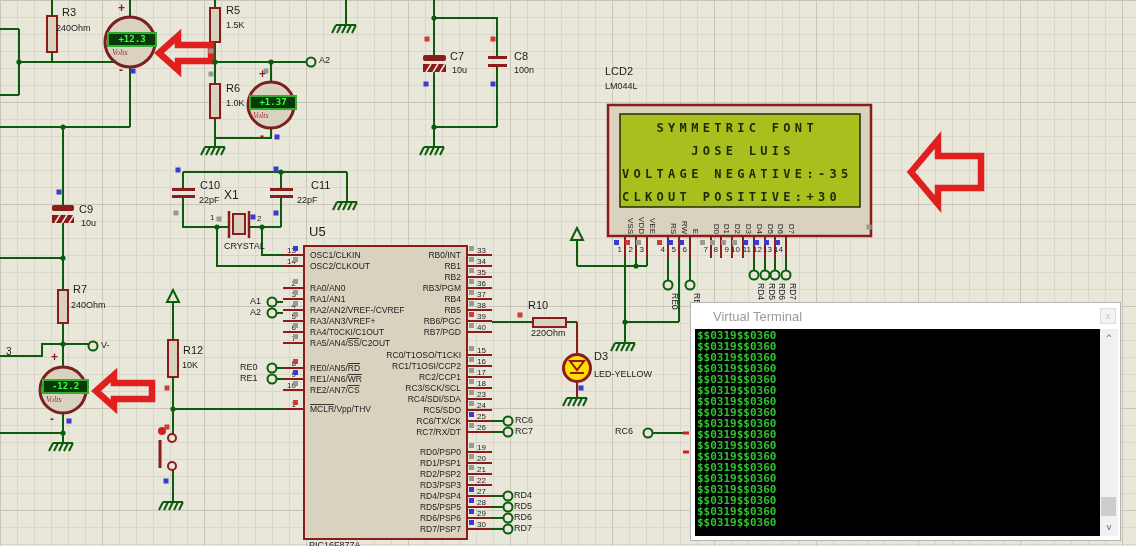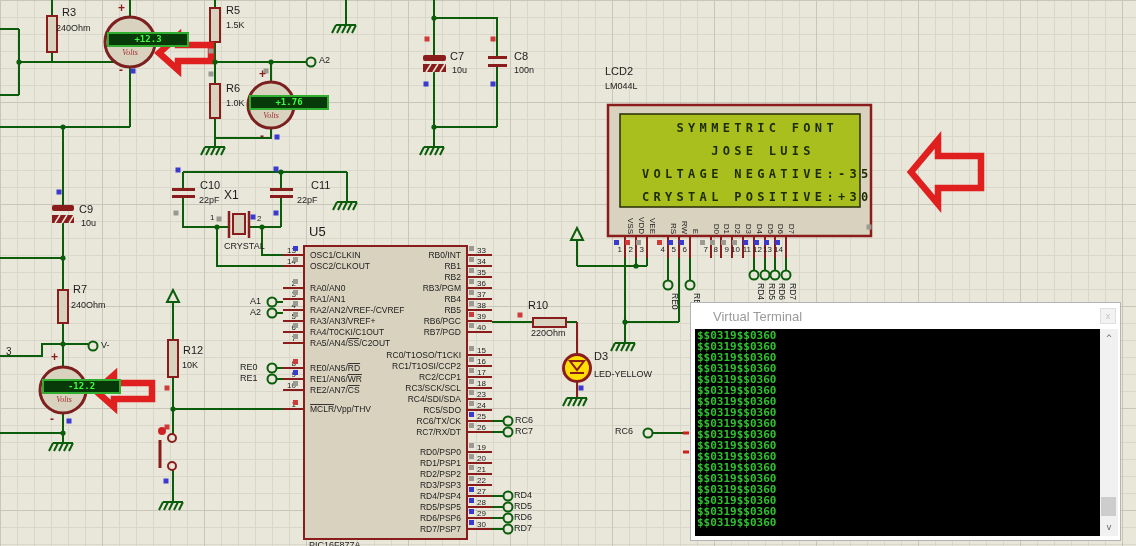--- a/index.html
+++ b/index.html
@@ -12,27 +12,27 @@
       linear-gradient(#d8d7c9 1px,transparent 1px),
       linear-gradient(90deg,#d8d7c9 1px,transparent 1px);
     background-size:102px 102px,102px 102px,17px 17px,17px 17px;}
   #schsvg{position:absolute;left:0;top:0;z-index:1;}
   .lbl{position:absolute;z-index:2;color:#1c1c1c;font-size:11px;line-height:11px;white-space:nowrap;}
   .val{font-size:9px;line-height:9px;text-align:center;}
   .sm{font-size:9px;line-height:9px;}
   .tiny{font-size:8px;line-height:8px;}
   .meter-read{position:absolute;z-index:2;background:#083908;border:2px solid #2fae2f;
     color:#3dff3d;font-family:"DejaVu Sans Mono",monospace;font-size:9px;font-weight:bold;
-    line-height:9px;text-align:center;padding:1px 16px;}
+    line-height:9px;text-align:center;padding:1px 0;}
   .meter-unit{position:absolute;z-index:2;color:#a03030;font-family:"Liberation Serif",serif;
-    font-style:italic;font-size:8px;line-height:8px;text-align:center;}
+    font-style:italic;font-size:8px;line-height:8px;text-align:left;}
   .pol{position:absolute;z-index:2;color:#8b1c1c;font-size:12px;font-weight:bold;line-height:12px;}
   #lcd-screen{position:absolute;left:622px;top:117px;width:238px;height:90px;z-index:2;
     font-family:"DejaVu Sans Mono",monospace;font-size:12px;font-weight:bold;color:#1d2b02;
-    letter-spacing:4.3px;line-height:23px;white-space:pre;margin-left:20px;}
+    letter-spacing:4.3px;line-height:23px;white-space:pre;}
   
   #vt{position:absolute;left:690px;top:302px;width:431px;height:239px;z-index:5;
     background:#ffffff;border:1px solid #b4b4b4;box-sizing:border-box;}
   #vt-title{position:absolute;left:0;top:0;right:0;height:26px;background:#ffffff;}
   #vt-title span{position:absolute;left:22px;top:6px;color:#9a9a9a;font-size:13px;}
   #vt-close{position:absolute;right:4px;top:5px;width:16px;height:16px;background:#f2f2f2;
     border:1px solid #e0e0e0;color:#c2c2c2;font-size:9px;line-height:14px;text-align:center;box-sizing:border-box;}
   #vt-body{position:absolute;left:4px;top:26px;right:2px;bottom:4px;background:#000000;}
   #vt-lines{position:absolute;left:2px;top:1px;color:#2fc22f;font-family:"DejaVu Sans Mono",monospace;
     font-size:11px;font-weight:bold;line-height:11px;white-space:pre;}
@@ -465,31 +465,31 @@
   <span class="lbl sm" style="left:514px;top:502px">RD5</span>
   <span class="lbl sm" style="left:514px;top:513px">RD6</span>
   <span class="lbl sm" style="left:514px;top:524px">RD7</span>
   <span class="lbl sm" style="left:615px;top:427px">RC6</span>
 
   <div class="meter-read" style="left:107px;top:32px;width:46px">+12.3</div>
   <div class="meter-unit" style="left:112px;top:49px;width:36px">Volts</div>
   <span class="pol" style="left:118px;top:2px">+</span>
   <span class="pol" style="left:119px;top:64px">-</span>
 
-  <div class="meter-read" style="left:249px;top:95px;width:44px">+1.76</div>
+  <div class="meter-read" style="left:249px;top:95px;width:44px">+1.37</div>
   <div class="meter-unit" style="left:253px;top:112px;width:36px">Volts</div>
   <span class="pol" style="left:259px;top:68px">+</span>
   <span class="pol" style="left:260px;top:130px">-</span>
 
   <div class="meter-read" style="left:42px;top:379px;width:43px">-12.2</div>
   <div class="meter-unit" style="left:46px;top:396px;width:36px">Volts</div>
   <span class="pol" style="left:51px;top:351px">+</span>
   <span class="pol" style="left:50px;top:413px">-</span>
 
-  <div id="lcd-screen"><div>   SYMMETRIC FONT</div><div>      JOSE LUIS</div><div>VOLTAGE NEGATIVE:-35</div><div>CRYSTAL POSITIVE:+30</div></div>
+  <div id="lcd-screen"><div>   SYMMETRIC FONT</div><div>      JOSE LUIS</div><div>VOLTAGE NEGATIVE:-35</div><div>CLKOUT POSITIVE:+30</div></div>
 
   <div id="vt">
     <div id="vt-title">
       <span>Virtual Terminal</span>
       <div id="vt-close">x</div>
     </div>
     <div id="vt-body">
       <div id="vt-lines"><div>$$0319$$0360</div><div>$$0319$$0360</div><div>$$0319$$0360</div><div>$$0319$$0360</div><div>$$0319$$0360</div><div>$$0319$$0360</div><div>$$0319$$0360</div><div>$$0319$$0360</div><div>$$0319$$0360</div><div>$$0319$$0360</div><div>$$0319$$0360</div><div>$$0319$$0360</div><div>$$0319$$0360</div><div>$$0319$$0360</div><div>$$0319$$0360</div><div>$$0319$$0360</div><div>$$0319$$0360</div><div>$$0319$$0360</div></div>
       <div id="vt-scroll">
         <div class="vt-arrow" style="top:2px">^</div>

